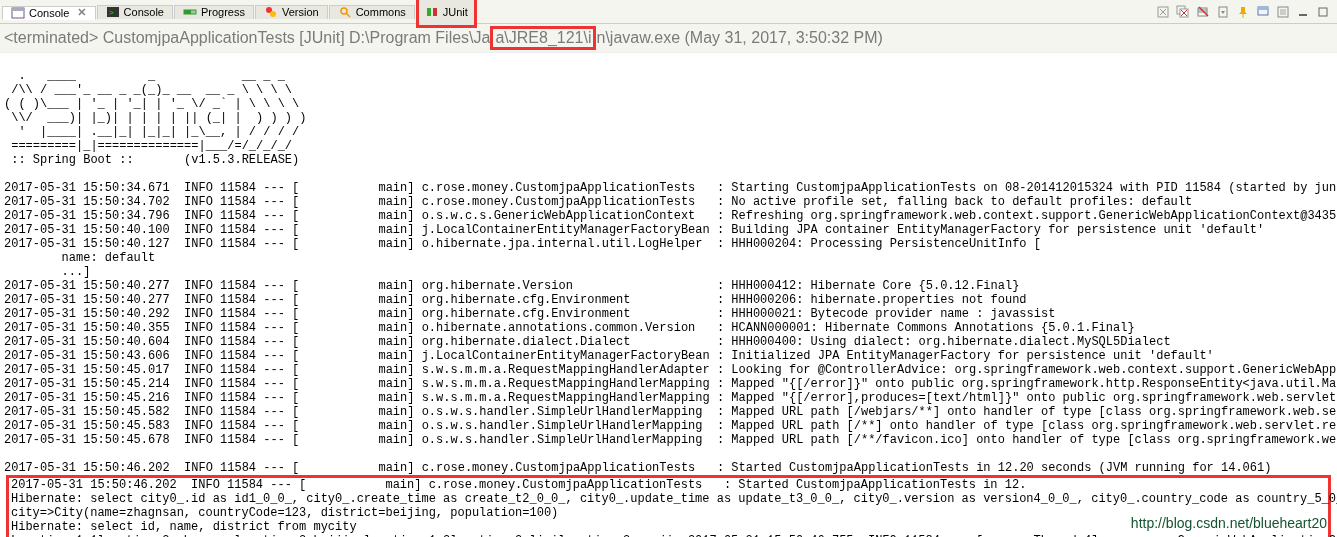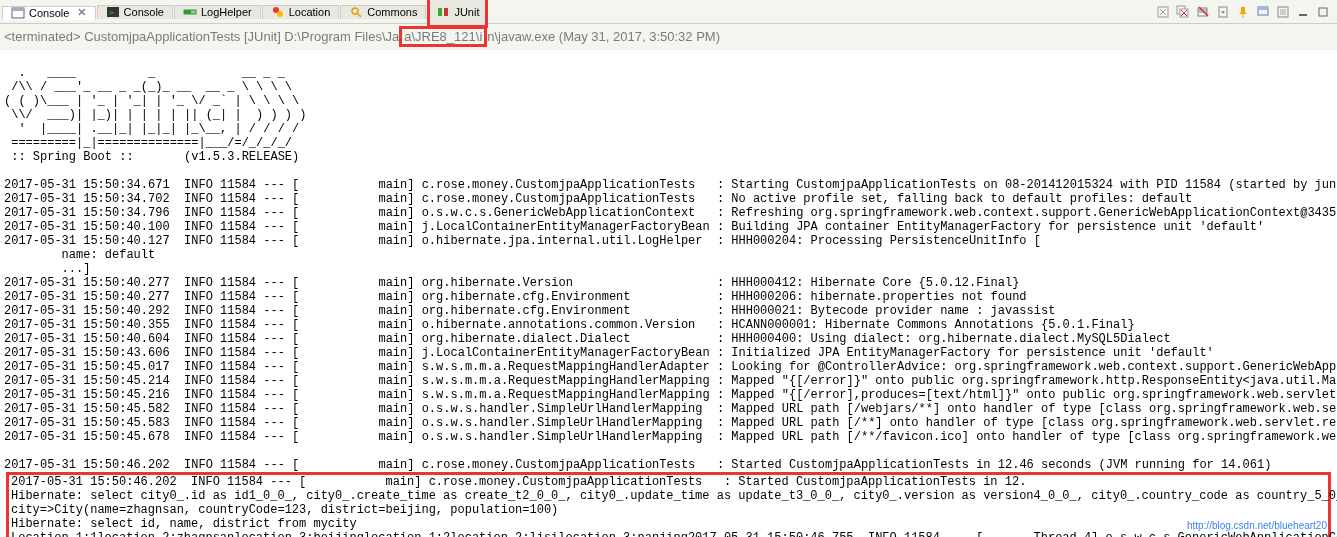--- a/index.html
+++ b/index.html
@@ -4,26 +4,26 @@
 <style>
 * { margin: 0; padding: 0; box-sizing: border-box; }
 body { font-family: Tahoma, Arial, sans-serif; font-size: 11px; background: #fff; color: #000; overflow: hidden; width: 1337px; }
 .tabs-bar { display: flex; align-items: center; background: #f5f5f0; border-bottom: 1px solid #ccc; height: 24px; padding-left: 2px; position: relative; }
 .tab { display: flex; align-items: center; gap: 4px; padding: 3px 8px; background: #e8e8e0; border: 1px solid #ccc; border-bottom: none; margin-right: 1px; cursor: pointer; height: 14px; }
 .tab.active { background: #fff; border-bottom: 1px solid #fff; position: relative; top: 1px; }
 .tab.highlight { border: 3px solid #e33; padding: 13px 6px; }
 .tab-icon { width: 14px; height: 14px; display: inline-block; }
 .toolbar-right { margin-left: auto; display: flex; gap: 4px; padding-right: 6px; }
 .tool-btn { width: 16px; height: 16px; display: inline-flex; align-items: center; justify-content: center; cursor: pointer; }
-.status-line { background: #f5f5f0; padding: 2px 4px; color: #7a7a7a; border-bottom: 1px solid #eee; font-size: 13px; }
+.status-line { background: #f5f5f0; padding: 2px 4px; color: #7a7a7a; border-bottom: 1px solid #eee; font-size: 16px; }
 .status-line .highlight-red { border: 3px solid #e33; padding: 0 2px; display: inline-block; }
 .console { font-family: Consolas, "Courier New", monospace; font-size: 12px; line-height: 14px; padding: 2px 4px; white-space: pre; overflow: hidden; color: #000; }
 .console .line { white-space: pre; }
 .red-box { border: 3px solid #e33; margin: 0 2px; padding: 0 2px; }
-.watermark { position: absolute; right: 10px; bottom: 6px; color: #3b82f6; font-size: 10px; pointer-events: none; }
+.watermark { position: absolute; right: 10px; bottom: 6px; color: #14532d; font-size: 14px; pointer-events: none; }
 .x-close { color: #888; font-weight: bold; margin-left: 4px; }
 </style>
 </head>
 <body>
 
 <div class="tabs-bar">
   <div class="tab active">
     <span class="tab-icon">
       <svg width="14" height="14" viewBox="0 0 14 14">
           <rect x="1" y="2" width="12" height="10" fill="none" stroke="#758" stroke-width="1"></rect>
@@ -42,30 +42,30 @@
     </span>
     <span>Console</span>
   </div>
   <div class="tab">
     <span class="tab-icon">
       <svg width="14" height="14" viewBox="0 0 14 14">
           <rect x="1" y="5" width="12" height="4" fill="#9c9" stroke="#393"></rect>
           <rect x="1" y="5" width="7" height="4" fill="#393"></rect>
         </svg>
     </span>
-    <span>LogHelper</span>
+    <span>Progress</span>
   </div>
   <div class="tab">
     <span class="tab-icon">
       <svg width="14" height="14" viewBox="0 0 14 14">
           <circle cx="5" cy="5" r="3" fill="#e33"></circle>
           <circle cx="9" cy="9" r="3" fill="#fb0"></circle>
         </svg>
     </span>
-    <span>Location</span>
+    <span>Version</span>
   </div>
   <div class="tab">
     <span class="tab-icon">
       <svg width="14" height="14" viewBox="0 0 14 14">
           <circle cx="6" cy="6" r="3" fill="none" stroke="#e90" stroke-width="1.5"></circle>
           <line x1="8" y1="8" x2="12" y2="12" stroke="#e90" stroke-width="1.5"></line>
         </svg>
     </span>
     <span>Commons</span>
   </div>
@@ -139,18 +139,18 @@
   </div>
 </div>
 
 <div class="status-line">
   <span>&lt;terminated&gt; CustomjpaApplicationTests [JUnit] D:\Program Files\Ja</span><span class="highlight-red">a\JRE8_121\i</span><span>n\javaw.exe (May 31, 2017, 3:50:32 PM)</span>
 </div>
 
 <div class="console">
 <div id="banner"><div class="line">  .   ____          _            __ _ _</div><div class="line"> /\\ / ___'_ __ _ _(_)_ __  __ _ \ \ \ \</div><div class="line">( ( )\___ | '_ | '_| | '_ \/ _` | \ \ \ \</div><div class="line"> \\/  ___)| |_)| | | | | || (_| |  ) ) ) )</div><div class="line">  '  |____| .__|_| |_|_| |_\__, | / / / /</div><div class="line"> =========|_|==============|___/=/_/_/_/</div><div class="line"> :: Spring Boot ::       (v1.5.3.RELEASE)</div><div class="line"></div></div>
 <div id="loglines"><div class="line">2017-05-31 15:50:34.671  INFO 11584 --- [           main] c.rose.money.CustomjpaApplicationTests   : Starting CustomjpaApplicationTests on 08-201412015324 with PID 11584 (started by junfengch</div><div class="line">2017-05-31 15:50:34.702  INFO 11584 --- [           main] c.rose.money.CustomjpaApplicationTests   : No active profile set, falling back to default profiles: default</div><div class="line">2017-05-31 15:50:34.796  INFO 11584 --- [           main] o.s.w.c.s.GenericWebApplicationContext   : Refreshing org.springframework.web.context.support.GenericWebApplicationContext@343570b7:</div><div class="line">2017-05-31 15:50:40.100  INFO 11584 --- [           main] j.LocalContainerEntityManagerFactoryBean : Building JPA container EntityManagerFactory for persistence unit 'default'</div><div class="line">2017-05-31 15:50:40.127  INFO 11584 --- [           main] o.hibernate.jpa.internal.util.LogHelper  : HHH000204: Processing PersistenceUnitInfo [</div><div class="line">        name: default</div><div class="line">        ...]</div><div class="line">2017-05-31 15:50:40.277  INFO 11584 --- [           main] org.hibernate.Version                    : HHH000412: Hibernate Core {5.0.12.Final}</div><div class="line">2017-05-31 15:50:40.277  INFO 11584 --- [           main] org.hibernate.cfg.Environment            : HHH000206: hibernate.properties not found</div><div class="line">2017-05-31 15:50:40.292  INFO 11584 --- [           main] org.hibernate.cfg.Environment            : HHH000021: Bytecode provider name : javassist</div><div class="line">2017-05-31 15:50:40.355  INFO 11584 --- [           main] o.hibernate.annotations.common.Version   : HCANN000001: Hibernate Commons Annotations {5.0.1.Final}</div><div class="line">2017-05-31 15:50:40.604  INFO 11584 --- [           main] org.hibernate.dialect.Dialect            : HHH000400: Using dialect: org.hibernate.dialect.MySQL5Dialect</div><div class="line">2017-05-31 15:50:43.606  INFO 11584 --- [           main] j.LocalContainerEntityManagerFactoryBean : Initialized JPA EntityManagerFactory for persistence unit 'default'</div><div class="line">2017-05-31 15:50:45.017  INFO 11584 --- [           main] s.w.s.m.m.a.RequestMappingHandlerAdapter : Looking for @ControllerAdvice: org.springframework.web.context.support.GenericWebApplicati</div><div class="line">2017-05-31 15:50:45.214  INFO 11584 --- [           main] s.w.s.m.m.a.RequestMappingHandlerMapping : Mapped "{[/error]}" onto public org.springframework.http.ResponseEntity&lt;java.util.Map&lt;java</div><div class="line">2017-05-31 15:50:45.216  INFO 11584 --- [           main] s.w.s.m.m.a.RequestMappingHandlerMapping : Mapped "{[/error],produces=[text/html]}" onto public org.springframework.web.servlet.Model</div><div class="line">2017-05-31 15:50:45.582  INFO 11584 --- [           main] o.s.w.s.handler.SimpleUrlHandlerMapping  : Mapped URL path [/webjars/**] onto handler of type [class org.springframework.web.servlet.</div><div class="line">2017-05-31 15:50:45.583  INFO 11584 --- [           main] o.s.w.s.handler.SimpleUrlHandlerMapping  : Mapped URL path [/**] onto handler of type [class org.springframework.web.servlet.resource</div><div class="line">2017-05-31 15:50:45.678  INFO 11584 --- [           main] o.s.w.s.handler.SimpleUrlHandlerMapping  : Mapped URL path [/**/favicon.ico] onto handler of type [class org.springframework.web.serv</div></div>
-<div><span>2017-05-31 15:50:46.202  INFO 11584 --- [           main] c.rose.money.CustomjpaApplicationTests   : Started CustomjpaApplicationTests in 12.</span><span>46 seconds (JVM running for 14.061)</span></div>
+<div><span>2017-05-31 15:50:46.202  INFO 11584 --- [           main] c.rose.money.CustomjpaApplicationTests   : Started CustomjpaApplicationTests in 12.</span><span>20 seconds (JVM running for 14.061)</span></div>
 <div class="red-box" id="boxed" style="margin-top:-14px;padding-top:0;"><div class="line">2017-05-31 15:50:46.202  INFO 11584 --- [           main] c.rose.money.CustomjpaApplicationTests   : Started CustomjpaApplicationTests in 12.</div><div class="line">Hibernate: select city0_.id as id1_0_0_, city0_.create_time as create_t2_0_0_, city0_.update_time as update_t3_0_0_, city0_.version as version4_0_0_, city0_.country_code as country_5_0_0_, ci</div><div class="line">city=&gt;City(name=zhagnsan, countryCode=123, district=beijing, population=100)</div><div class="line">Hibernate: select id, name, district from mycity</div><div class="line">Location 1:1location 2:zhagnsanlocation 3:beijinglocation 1:2location 2:lisilocation 3:nanjing2017-05-31 15:50:46.755  INFO 11584 --- [       Thread-4] o.s.w.c.s.GenericWebApplicationContext</div></div>
 
 </div>
 
 <div class="watermark">http://blog.csdn.net/blueheart20</div>
 
 </body></html>

